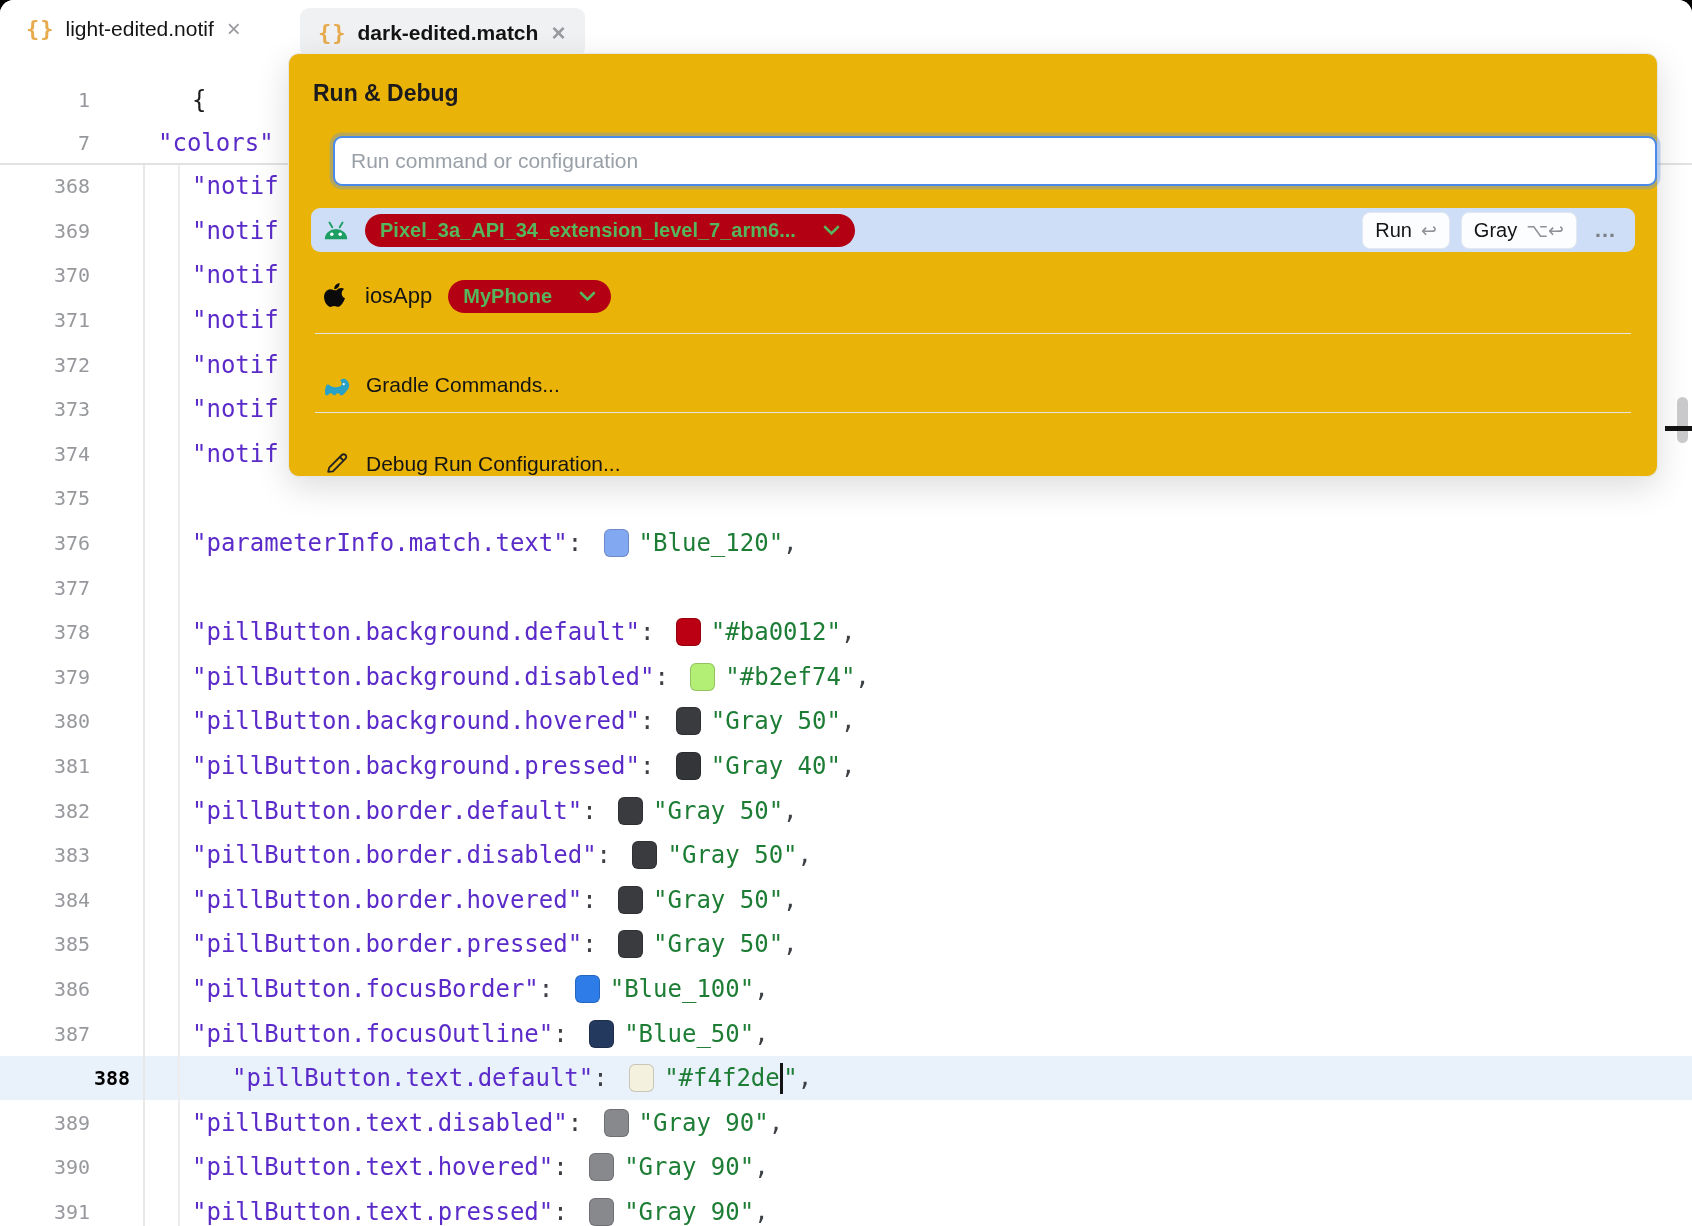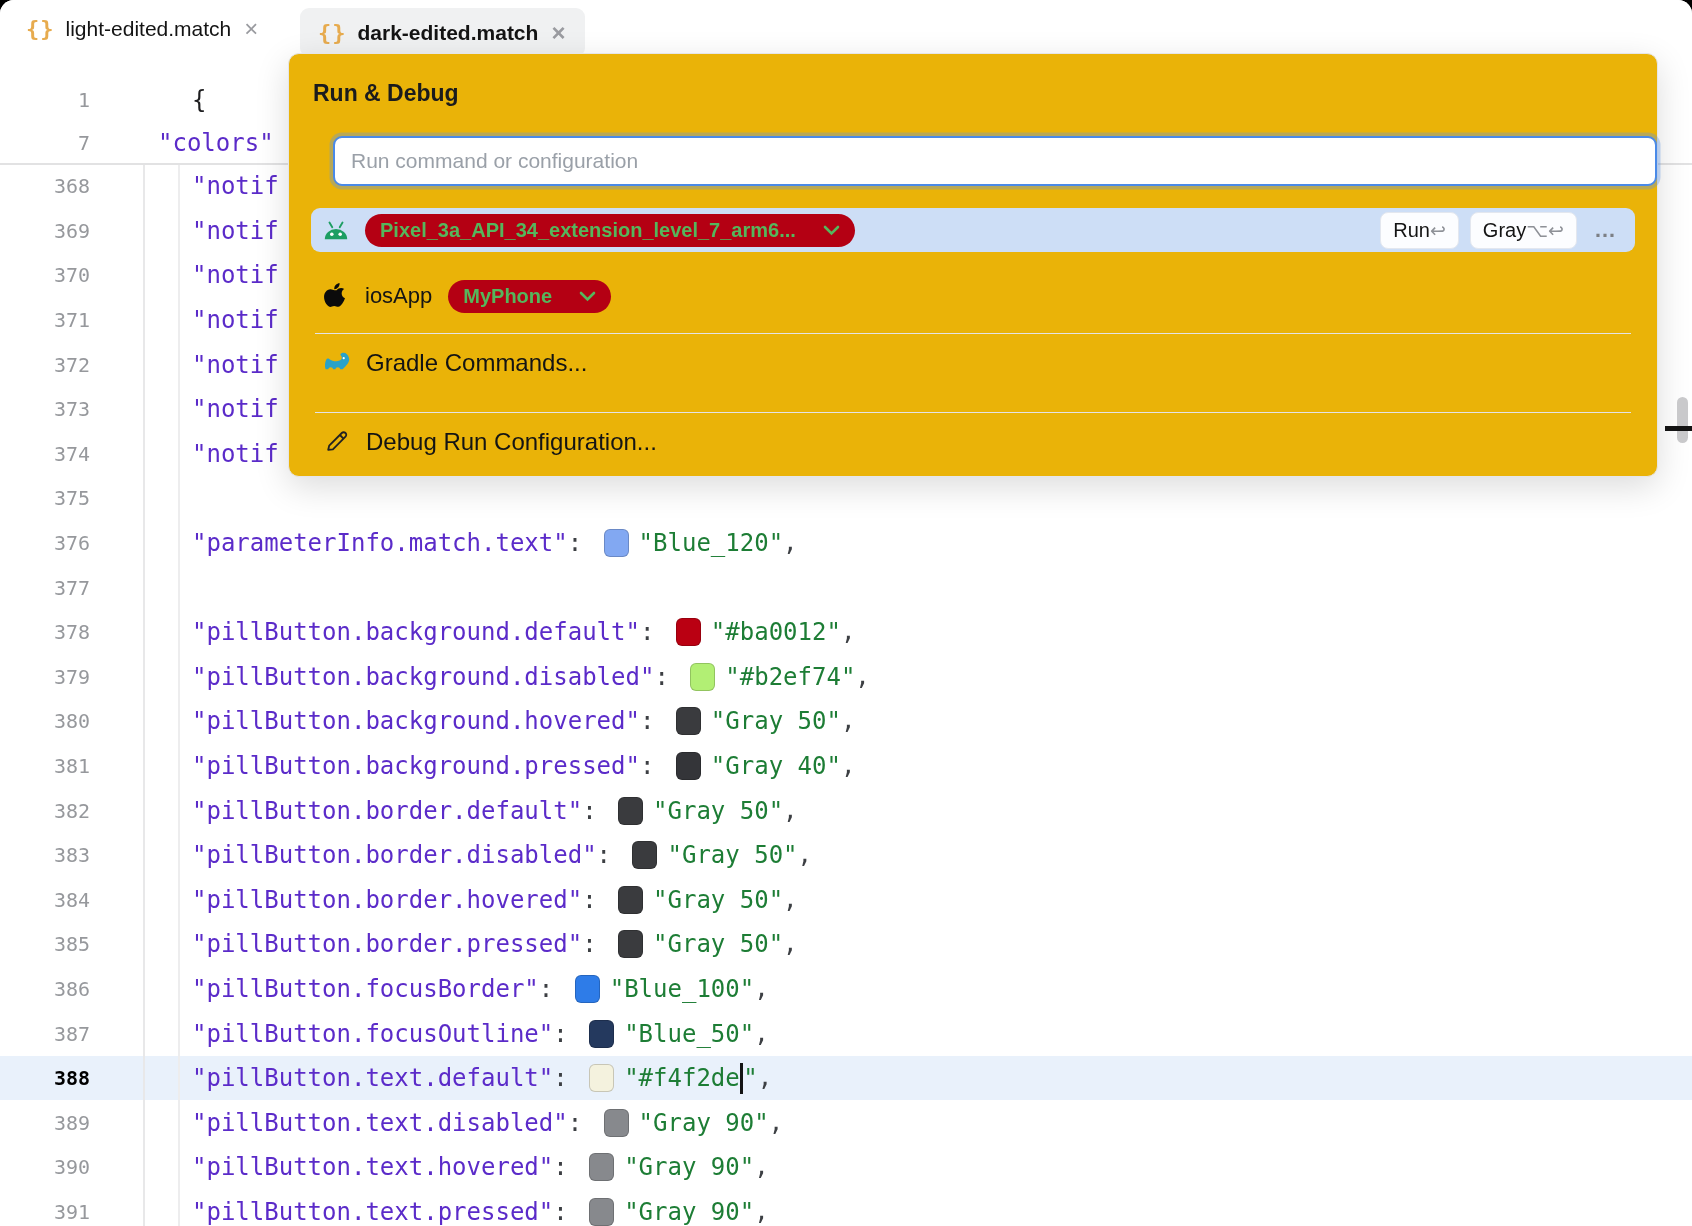--- a/index.html
+++ b/index.html
@@ -29,21 +29,21 @@
       text-align:right;color:#96989c;font-family:"DejaVu Sans Mono",monospace;font-size:20px;
       flex:none;}
   .sticky{position:absolute;left:0;top:78px;width:100%;z-index:2;background:#fff;}
   .srow{display:flex;align-items:center;height:43px;}
   .srow .code{color:#1d1d1f;}
   .srow .k{color:#5b2bc9;}
 
   .code-area{position:absolute;left:0;top:164px;width:100%;z-index:1;}
   .code-row{display:flex;align-items:center;height:44.6px;position:relative;}
   .code-row.current{background:#e9f1fb;}
-  .code-row.current .ln{color:#000;font-weight:bold;}
+  .code-row.current .ln{color:#000;font-weight:bold;margin-left:40px;}
   .code{padding-left:49px;display:flex;align-items:center;}
   .k{color:#5b2bc9;}
   .p{color:#3c3f43;}
   .v{color:#1d7d35;}
   .swatch{display:inline-block;width:23px;height:26px;border-radius:6px;
           border:1.5px solid rgba(0,0,0,0.18);margin:0 10px 0 7px;vertical-align:middle;flex:none;}
   .caret{display:inline-block;width:2.5px;height:31px;background:#141414;
          vertical-align:middle;margin:0 0.5px;}
 
   
@@ -56,47 +56,47 @@
          background:#fff;font-size:21px;color:#222;padding:0 16px;outline:none;
          font-family:"Liberation Sans",sans-serif;margin-left:22px;}
   .run-input::placeholder{color:#9aa0a8;}
   .dev-row{display:flex;align-items:center;height:44px;margin-top:22px;padding:0 11px;border-radius:9px;}
   .dev-row.selected{background:#cddef6;}
   .dev-row .dev-icon{width:28px;display:flex;justify-content:center;margin-right:15px;flex:none;}
   .redpill{display:inline-flex;align-items:center;gap:27px;height:33px;border-radius:17px;
          background:#b40013;color:#55b65c;font-size:20px;font-weight:bold;padding:0 15px;}
   .ios-name{font-size:22px;color:#151515;margin-right:16px;}
   .actions{margin-left:auto;display:flex;align-items:center;gap:11px;}
-  .abtn{display:inline-flex;align-items:center;height:35px;background:#fcfdff;
+  .abtn{display:inline-flex;align-items:center;gap:9px;height:35px;background:#fcfdff;
         border:1px solid #e3e7ef;border-radius:8px;padding:0 12px;font-size:20px;color:#141414;}
   .abtn .sc{font-family:"DejaVu Sans",sans-serif;font-size:19px;color:#8e9197;}
   .more{color:#7c7f85;font-size:22px;font-weight:bold;letter-spacing:2px;padding:0 6px;}
   .psep{height:1px;background:#e4e4e6;margin:15px 4px;}
-  .menu-row{display:flex;align-items:flex-start;height:48px;padding:0 11px;font-size:24px;color:#141414;}
+  .menu-row{display:flex;align-items:flex-end;height:48px;padding:0 11px;font-size:21px;color:#141414;}
   .menu-row .mi{width:30px;display:flex;justify-content:center;margin-right:14px;flex:none;}
 
   
   .sb-thumb{position:absolute;right:4px;top:397px;width:11px;height:46px;border-radius:6px;
             background:#c9c9cb;z-index:60;}
   .sb-caret-mark{position:absolute;right:0;top:426px;width:27px;height:5px;background:#131313;z-index:61;}
 </style>
 </head>
 <body>
 
 <div class="app">
 
   <div class="tabbar">
     <div class="tab tab2">
       <span class="json-glyph">{}</span>
       <span>dark-edited.match</span>
       <span class="close">×</span>
     </div>
     <div class="tab tab1">
       <span class="json-glyph">{}</span>
-      <span>light-edited.match</span>
+      <span>light-edited.notif</span>
       <span class="close">×</span>
     </div>
   </div>
 
   <div class="sticky code-font" id="sticky"><div class="srow"><span class="ln">1</span><span class="code code">{</span></div><div class="srow"><span class="ln">7</span><span class="code k" style="padding-left: 15px;">"colors"</span></div></div>
   <div class="sticky-sep"></div>
   <div class="gutter-sep"></div>
   <div class="indent-guide"></div>
 
   <div class="code-area code-font" id="code"><div class="code-row"><span class="ln">368</span><span class="code"><span class="k">"notif</span></span></div><div class="code-row"><span class="ln">369</span><span class="code"><span class="k">"notif</span></span></div><div class="code-row"><span class="ln">370</span><span class="code"><span class="k">"notif</span></span></div><div class="code-row"><span class="ln">371</span><span class="code"><span class="k">"notif</span></span></div><div class="code-row"><span class="ln">372</span><span class="code"><span class="k">"notif</span></span></div><div class="code-row"><span class="ln">373</span><span class="code"><span class="k">"notif</span></span></div><div class="code-row"><span class="ln">374</span><span class="code"><span class="k">"notif</span></span></div><div class="code-row"><span class="ln">375</span><span class="code"></span></div><div class="code-row"><span class="ln">376</span><span class="code"><span class="k">"parameterInfo.match.text"</span><span class="p">: </span><span class="swatch" style="background: rgb(130, 168, 242);"></span><span class="v">"Blue_120"</span><span class="p">,</span></span></div><div class="code-row"><span class="ln">377</span><span class="code"></span></div><div class="code-row"><span class="ln">378</span><span class="code"><span class="k">"pillButton.background.default"</span><span class="p">: </span><span class="swatch" style="background: rgb(186, 0, 18);"></span><span class="v">"#ba0012"</span><span class="p">,</span></span></div><div class="code-row"><span class="ln">379</span><span class="code"><span class="k">"pillButton.background.disabled"</span><span class="p">: </span><span class="swatch" style="background: rgb(178, 239, 116);"></span><span class="v">"#b2ef74"</span><span class="p">,</span></span></div><div class="code-row"><span class="ln">380</span><span class="code"><span class="k">"pillButton.background.hovered"</span><span class="p">: </span><span class="swatch" style="background: rgb(58, 59, 62);"></span><span class="v">"Gray 50"</span><span class="p">,</span></span></div><div class="code-row"><span class="ln">381</span><span class="code"><span class="k">"pillButton.background.pressed"</span><span class="p">: </span><span class="swatch" style="background: rgb(52, 53, 57);"></span><span class="v">"Gray 40"</span><span class="p">,</span></span></div><div class="code-row"><span class="ln">382</span><span class="code"><span class="k">"pillButton.border.default"</span><span class="p">: </span><span class="swatch" style="background: rgb(58, 59, 62);"></span><span class="v">"Gray 50"</span><span class="p">,</span></span></div><div class="code-row"><span class="ln">383</span><span class="code"><span class="k">"pillButton.border.disabled"</span><span class="p">: </span><span class="swatch" style="background: rgb(58, 59, 62);"></span><span class="v">"Gray 50"</span><span class="p">,</span></span></div><div class="code-row"><span class="ln">384</span><span class="code"><span class="k">"pillButton.border.hovered"</span><span class="p">: </span><span class="swatch" style="background: rgb(58, 59, 62);"></span><span class="v">"Gray 50"</span><span class="p">,</span></span></div><div class="code-row"><span class="ln">385</span><span class="code"><span class="k">"pillButton.border.pressed"</span><span class="p">: </span><span class="swatch" style="background: rgb(58, 59, 62);"></span><span class="v">"Gray 50"</span><span class="p">,</span></span></div><div class="code-row"><span class="ln">386</span><span class="code"><span class="k">"pillButton.focusBorder"</span><span class="p">: </span><span class="swatch" style="background: rgb(46, 124, 232);"></span><span class="v">"Blue_100"</span><span class="p">,</span></span></div><div class="code-row"><span class="ln">387</span><span class="code"><span class="k">"pillButton.focusOutline"</span><span class="p">: </span><span class="swatch" style="background: rgb(36, 57, 94);"></span><span class="v">"Blue_50"</span><span class="p">,</span></span></div><div class="code-row current"><span class="ln">388</span><span class="code"><span class="k">"pillButton.text.default"</span><span class="p">: </span><span class="swatch" style="background: rgb(244, 242, 222);"></span><span class="v">"#f4f2de</span><span class="caret"></span><span class="v">"</span><span class="p">,</span></span></div><div class="code-row"><span class="ln">389</span><span class="code"><span class="k">"pillButton.text.disabled"</span><span class="p">: </span><span class="swatch" style="background: rgb(135, 137, 141);"></span><span class="v">"Gray 90"</span><span class="p">,</span></span></div><div class="code-row"><span class="ln">390</span><span class="code"><span class="k">"pillButton.text.hovered"</span><span class="p">: </span><span class="swatch" style="background: rgb(135, 137, 141);"></span><span class="v">"Gray 90"</span><span class="p">,</span></span></div><div class="code-row"><span class="ln">391</span><span class="code"><span class="k">"pillButton.text.pressed"</span><span class="p">: </span><span class="swatch" style="background: rgb(135, 137, 141);"></span><span class="v">"Gray 90"</span><span class="p">,</span></span></div></div>

